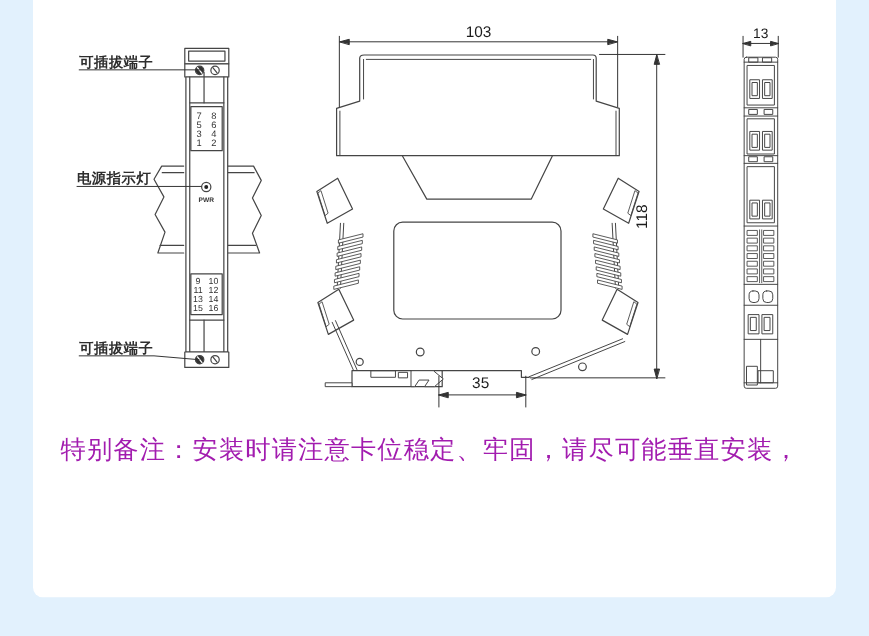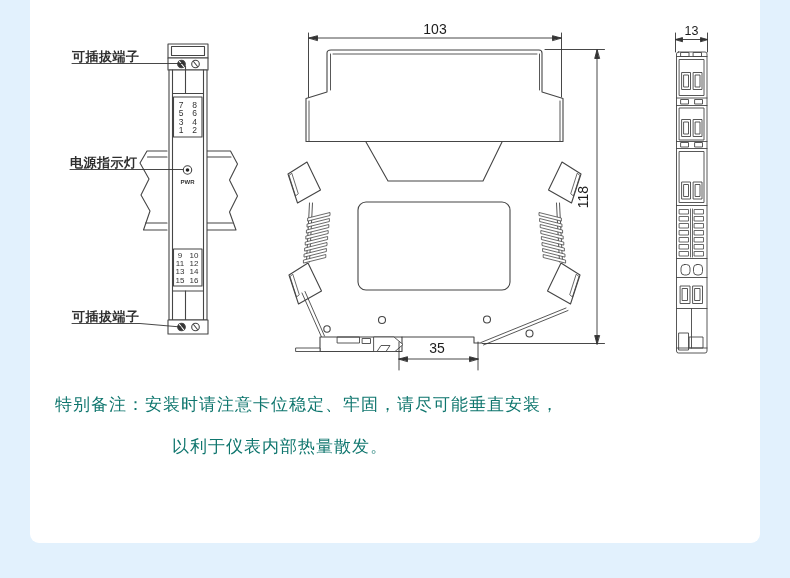--- a/index.html
+++ b/index.html
@@ -7,21 +7,21 @@
   .stage{position:relative;width:790px;height:578px;background:#e2f1fd;overflow:hidden;}
   .card{position:absolute;left:30px;top:0;width:730px;height:543px;background:#ffffff;border-radius:0 0 9px 9px;}
   svg{position:absolute;left:0;top:0;}
   svg text{font-family:"Liberation Sans",sans-serif;}
   .cn-label{font-size:13px;font-weight:bold;fill:#2e2e2e;letter-spacing:0.5px;}
   .dim-text{font-size:14px;fill:#1c1c1c;}
   .dim-text-sm{font-size:12.5px;fill:#1c1c1c;}
   .tnum{font-size:8.5px;fill:#333;}
   .tnum-sm{font-size:8px;fill:#333;}
   .pwr{font-size:6px;font-weight:bold;fill:#333;}
-  .note-line{position:absolute;font-size:17px;color:#0f766e;letter-spacing:1px;white-space:nowrap;}
+  .note-line{position:absolute;font-size:23px;color:#a21caf;letter-spacing:1px;white-space:nowrap;}
   .note-1{left:55px;top:393px;}
   .note-2{left:172px;top:435px;}
 </style>
 </head>
 <body>
 
 <div class="stage">
   <div class="card"></div>
 
   <svg width="790" height="578" viewBox="0 0 790 578">
@@ -218,14 +218,13 @@
           <path d="M691.5,308.5 V348"></path>
           <rect x="679" y="333" width="9.5" height="17"></rect>
           <rect x="689.5" y="337" width="13.5" height="11"></rect>
           <path d="M676.5,348 H707"></path>
         </g>
       </g>
     </g>
   </svg>
 
   <div class="note-line note-1"><span>特别备注：</span><span>安装时请注意卡位稳定、牢固，请尽可能垂直安装，</span></div>
-  <div class="note-line note-2">以利于仪表内部热量散发。</div>
 </div>
 
 </body></html>

